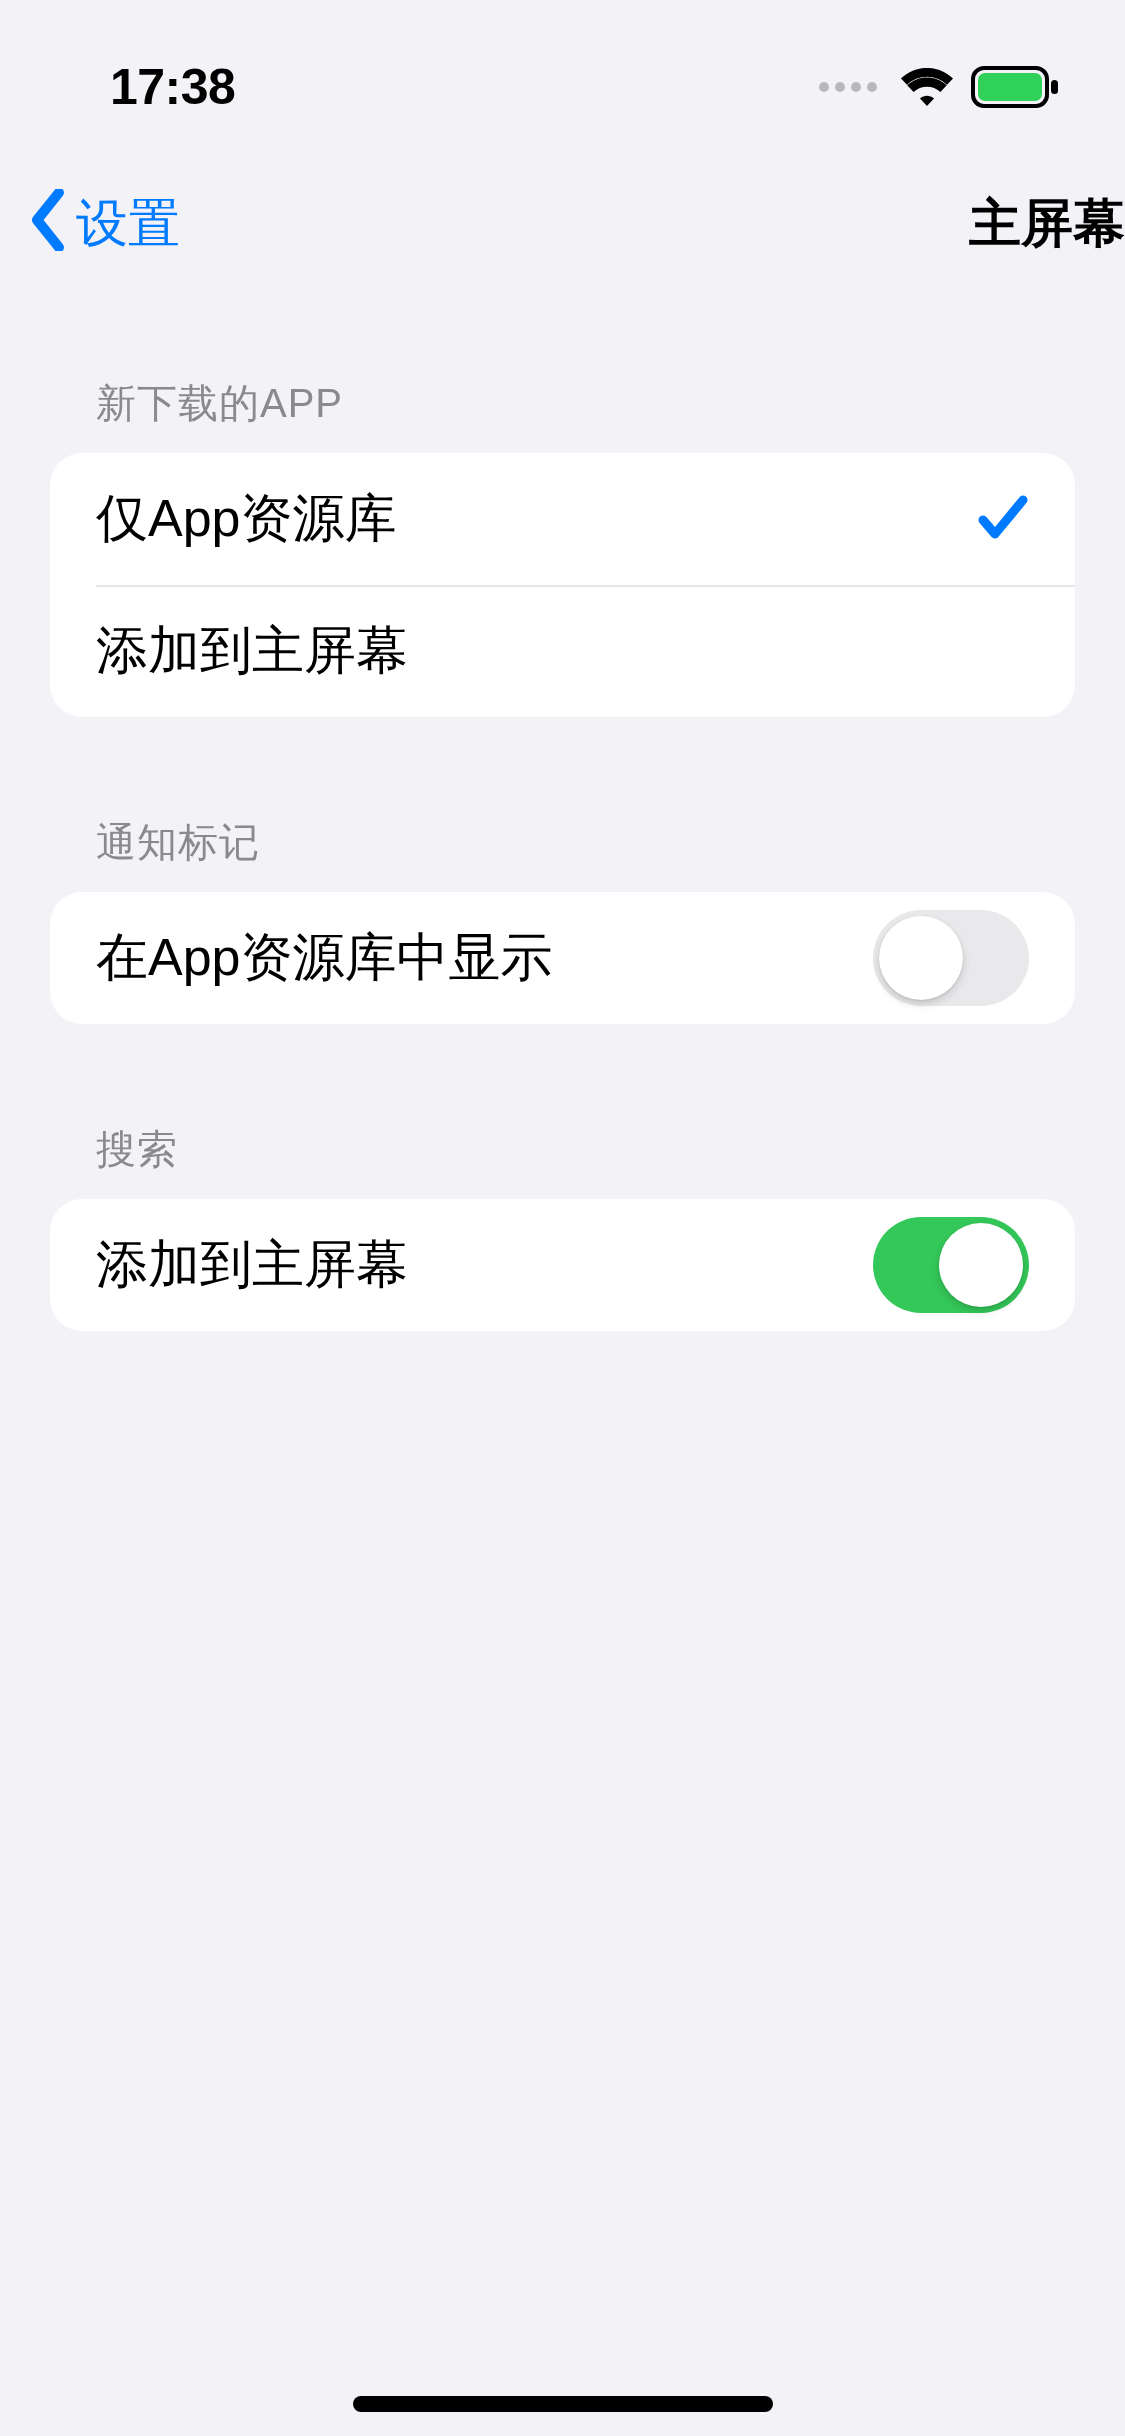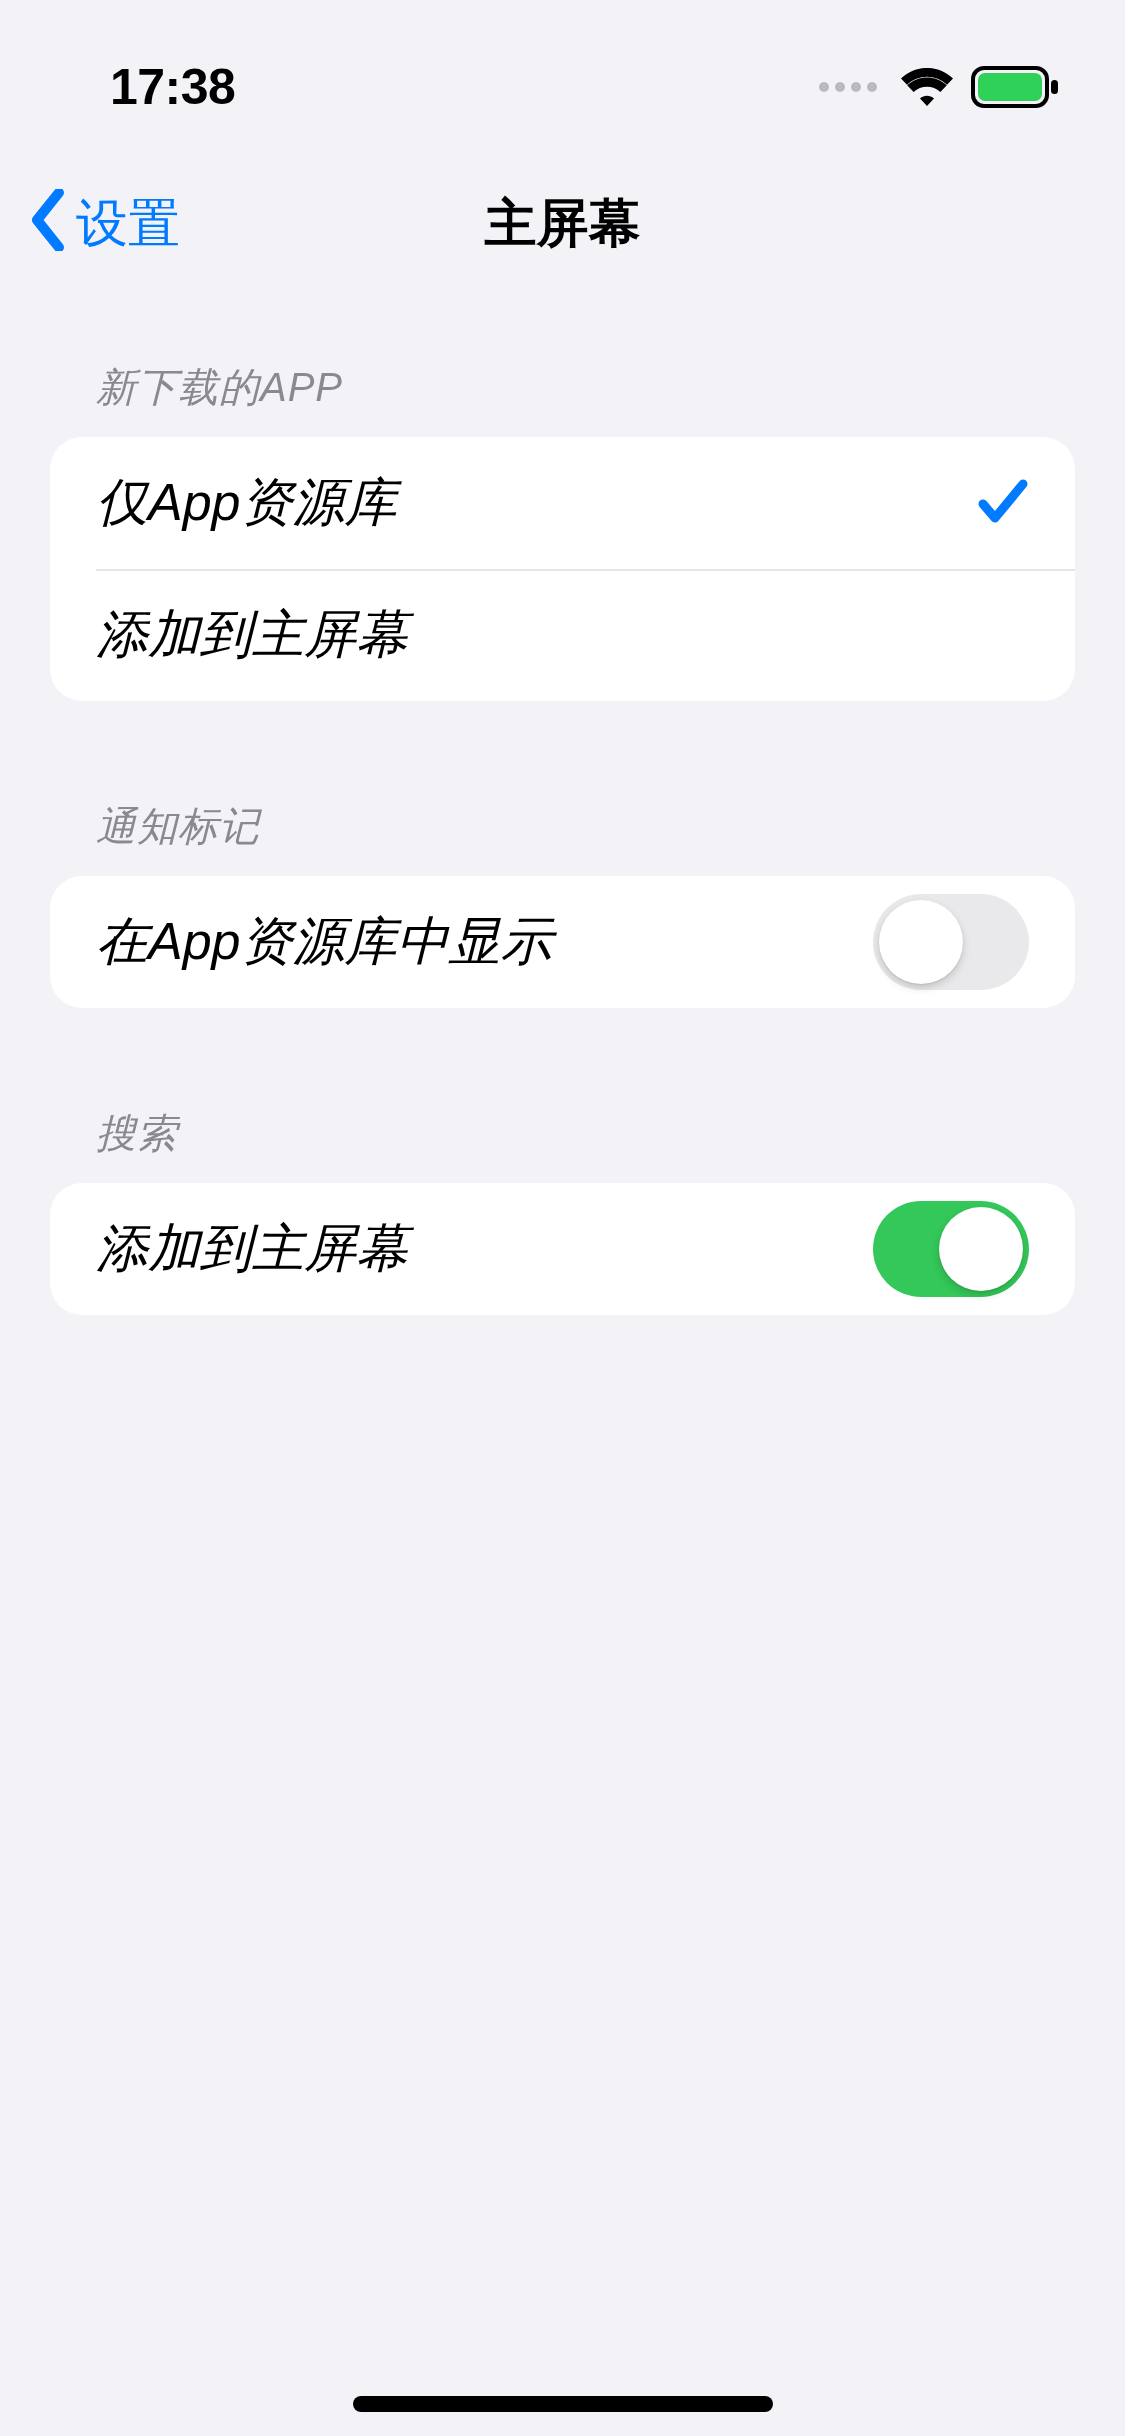--- a/index.html
+++ b/index.html
@@ -78,35 +78,34 @@
     }
     .nav-back-label {
       font-size: 52px;
       font-weight: 400;
       color: #007aff;
     }
     .nav-title {
       position: absolute;
       left: 0;
       right: 0;
-      text-align: center;
+      text-align: right;
       font-size: 52px;
       font-weight: 600;
       color: #000;
       pointer-events: none;
     }
 
     
     .content {
       position: absolute;
-      top: 286px;
+      top: 302px;
       left: 0;
       right: 0;
       padding: 0 50px;
-      font-style: italic;
     }
 
     .section-header {
       font-size: 40px;
       color: #8a8a8e;
       padding: 98px 46px 22px 46px;
       letter-spacing: 1px;
     }
     .section-header.first { padding-top: 74px; }
 

